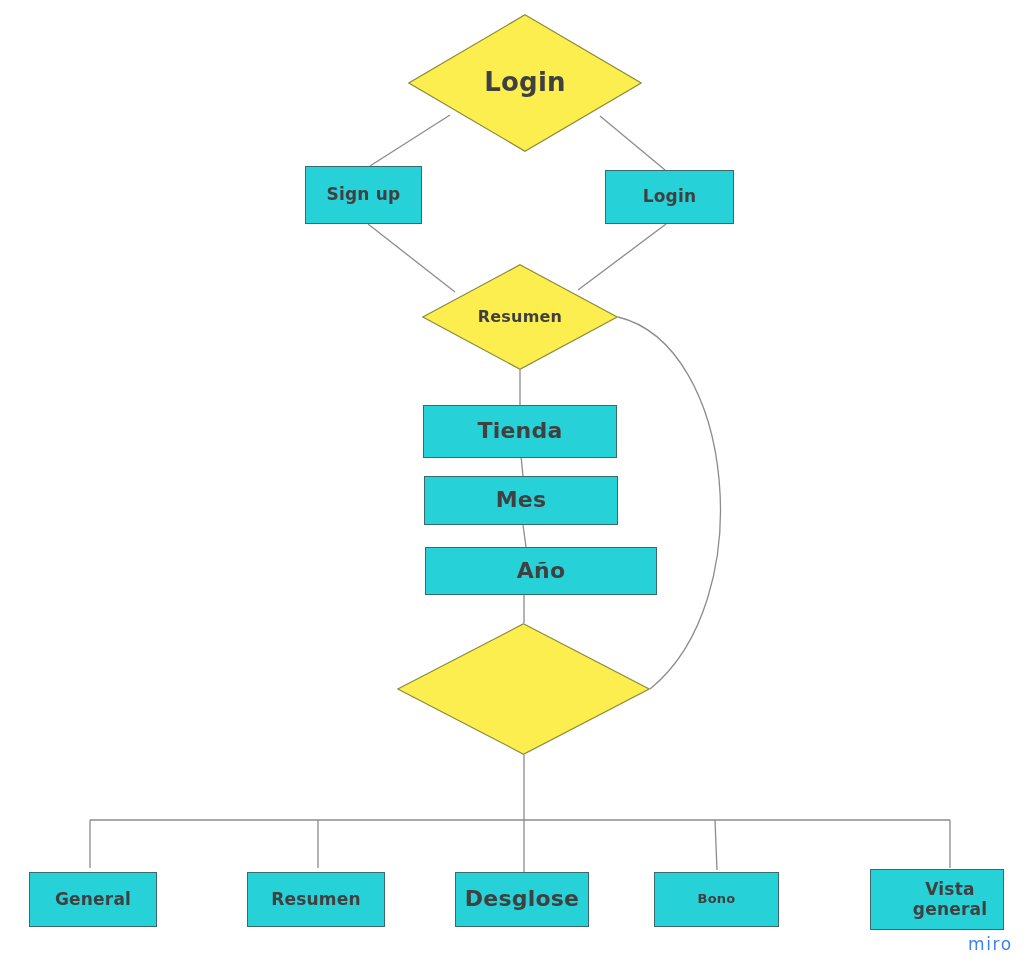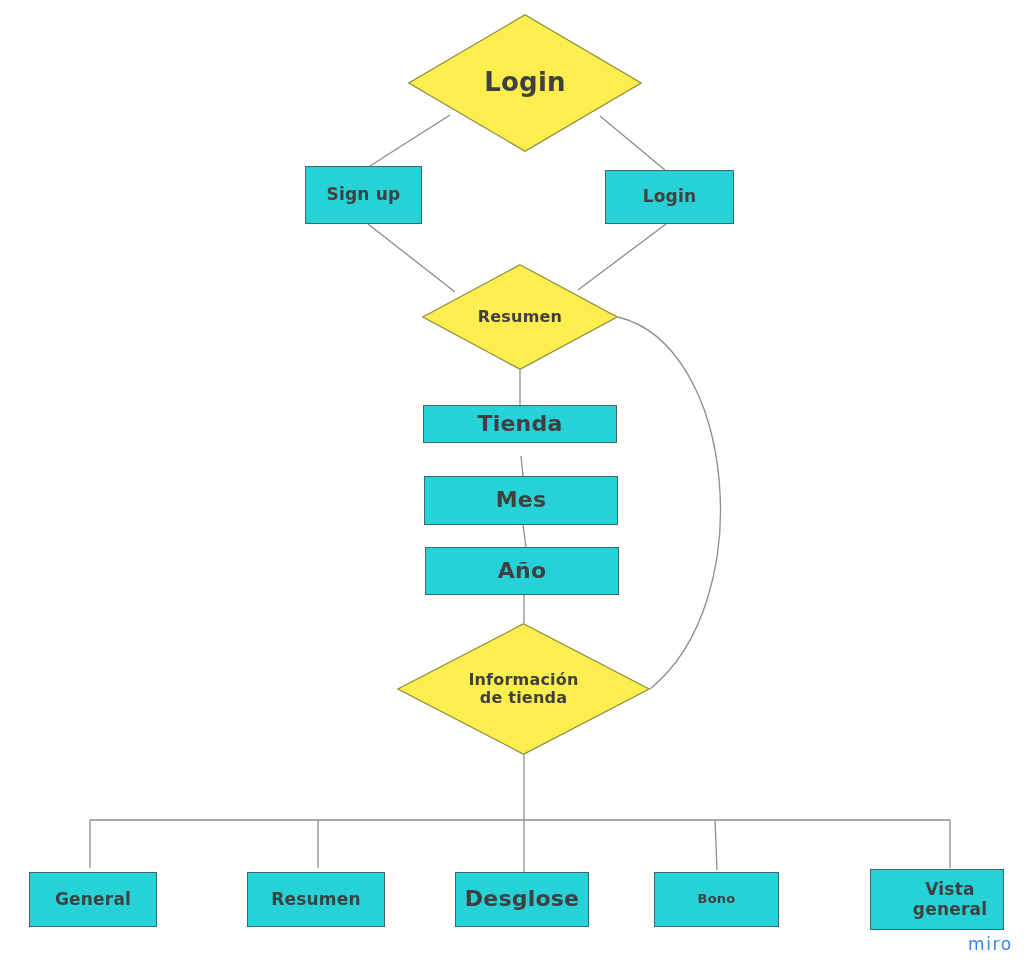--- a/index.html
+++ b/index.html
@@ -97,34 +97,33 @@
       </div>
       <div class="node rect" style="left: 605px; top: 170px; width: 129px; height: 54px; font-size: 17px; background: rgb(38, 210, 216); border-color: rgb(58, 106, 108);">
         <span>Login</span>
       </div>
       <div class="node diamond" style="left: 422px; top: 264px; width: 196px; height: 106px; font-size: 16px;">
         <svg class="dia-shape" viewBox="0 0 196 106" preserveAspectRatio="none">
           <polygon points="98,0.8 195.2,53 98,105.2 0.8,53" fill="#FCEE4E" stroke="#8a8a3a" stroke-width="1.2"></polygon>
         </svg>
         <div class="dia-label">Resumen</div>
       </div>
-      <div class="node rect" style="left: 423px; top: 405px; width: 194px; height: 38px; font-size: 22px; background: rgb(38, 210, 216); border-color: rgb(58, 106, 108);">
+      <div class="node rect" style="left: 423px; top: 405px; width: 194px; height: 53px; font-size: 22px; background: rgb(38, 210, 216); border-color: rgb(58, 106, 108);">
         <span>Tienda</span>
       </div>
       <div class="node rect" style="left: 424px; top: 476px; width: 194px; height: 49px; font-size: 22px; background: rgb(38, 210, 216); border-color: rgb(58, 106, 108);">
         <span>Mes</span>
       </div>
-      <div class="node rect" style="left: 425px; top: 547px; width: 194px; height: 48px; font-size: 22px; background: rgb(38, 210, 216); border-color: rgb(58, 106, 108); justify-content: center;">
+      <div class="node rect" style="left: 425px; top: 547px; width: 232px; height: 48px; font-size: 22px; background: rgb(38, 210, 216); border-color: rgb(58, 106, 108); justify-content: center;">
         <span>Año</span>
       </div>
       <div class="node diamond" style="left: 397px; top: 623px; width: 253px; height: 132px; font-size: 16px;">
         <svg class="dia-shape" viewBox="0 0 253 132" preserveAspectRatio="none">
           <polygon points="126.5,0.8 252.2,66 126.5,131.2 0.8,66" fill="#FCEE4E" stroke="#8a8a3a" stroke-width="1.2"></polygon>
         </svg>
-        <div class="dia-label">Información<br>de tienda</div>
       </div>
       <div class="node rect" style="left: 29px; top: 872px; width: 128px; height: 55px; font-size: 17px; background: rgb(38, 210, 216); border-color: rgb(58, 106, 108);">
         <span>General</span>
       </div>
       <div class="node rect" style="left: 247px; top: 872px; width: 138px; height: 55px; font-size: 17px; background: rgb(38, 210, 216); border-color: rgb(58, 106, 108);">
         <span>Resumen</span>
       </div>
       <div class="node rect" style="left: 455px; top: 872px; width: 134px; height: 55px; font-size: 22px; background: rgb(38, 210, 216); border-color: rgb(58, 106, 108);">
         <span>Desglose</span>
       </div>

